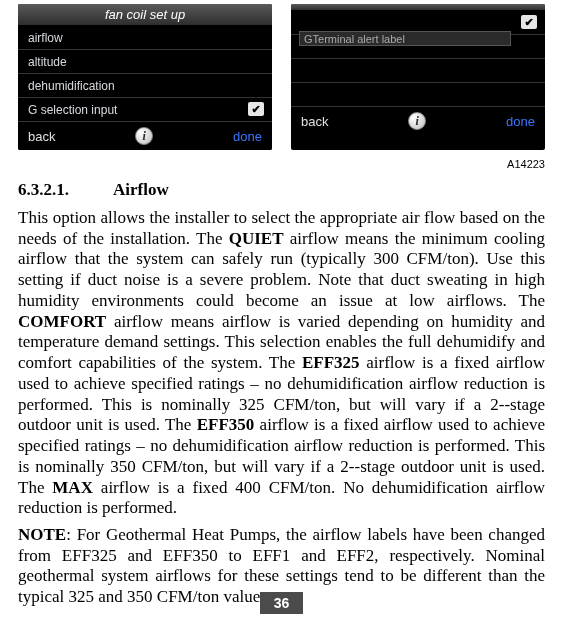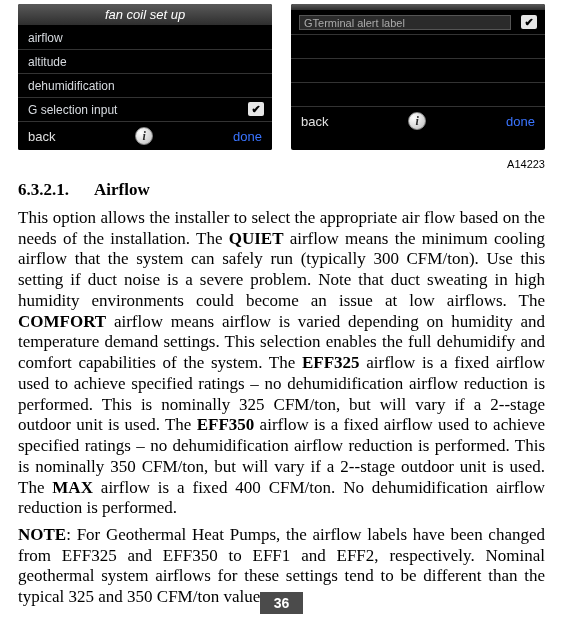--- a/index.html
+++ b/index.html
@@ -5,28 +5,28 @@
   * { box-sizing: border-box; margin: 0; padding: 0; }
   body { width: 563px; height: 636px; background: #fff; font-family: "Times New Roman", Times, serif; color: #000; font-size: 14px; position: relative; }
   .page { padding: 0 18px; }
   .screens { display: flex; gap: 12px; justify-content: space-between; padding: 4px 0 2px; }
   .screen { width: 254px; background: #000; border-radius: 2px; overflow: hidden; font-family: Arial, Helvetica, sans-serif; }
   .titlebar { background: linear-gradient(#5a5a5a,#2e2e2e); color: #fff; font-style: italic; font-size: 13px; text-align: center; padding: 3px 0; border-bottom: 1px solid #000; }
   .rows { background: #000; }
   .row { color: #d7dbe0; font-size: 12px; padding: 5px 10px; border-bottom: 1px solid #333; position: relative; height: 24px; line-height: 14px; }
   .row-ghost { color: #888; }
   .checkmark { position: absolute; right: 8px; top: 4px; width: 16px; height: 14px; background: #e6e6e6; border-radius: 2px; display:flex; align-items:center; justify-content:center; font-size: 11px; color:#000; font-weight:bold; }
-  .txtbox { position:absolute; left:8px; right:34px; top:4px; height:15px; background:#2b2b2b; border:1px solid #555; }
+  .txtbox { position:absolute; left:8px; right:34px; top:20px; height:15px; background:#2b2b2b; border:1px solid #555; }
   .txtbox-val { color:#aaa; font-size:11px; padding-left:4px; }
   .bottombar { display:flex; align-items:center; justify-content:space-between; background:#000; padding:4px 10px; height:28px; }
   .bb-back { color:#e0e0e0; font-size:13px; }
   .bb-done { color:#3a74ff; font-size:13px; }
   .info-icon { width:18px; height:18px; border-radius:50%; background:radial-gradient(circle at 30% 30%, #fff, #bcbcbc); color:#2a2a2a; font-family: Georgia, serif; font-style: italic; font-weight:bold; font-size:12px; display:flex; align-items:center; justify-content:center; border:1px solid #888; }
   .figlabel { text-align:right; font-family: Arial, Helvetica, sans-serif; font-size:11px; padding: 6px 0 4px; }
-  .heading { font-weight:bold; font-size:17px; padding: 6px 0 8px; display:flex; gap:25px; }
+  .heading { font-weight:bold; font-size:17px; padding: 6px 0 8px; display:flex; gap:44px; }
   .para { text-align: justify; font-size: 17px; line-height: 1.22; padding-bottom: 6px; }
   .b { font-weight: bold; }
   .pagenum-wrap { position:absolute; left:0; right:0; bottom:22px; display:flex; justify-content:center; }
   .pagenum { background:#4b4b4b; color:#fff; font-weight:bold; font-size:14px; padding:3px 14px; font-family: Arial, Helvetica, sans-serif; }
 </style>
 </head>
 <body>
 
 <div class="page">
 

